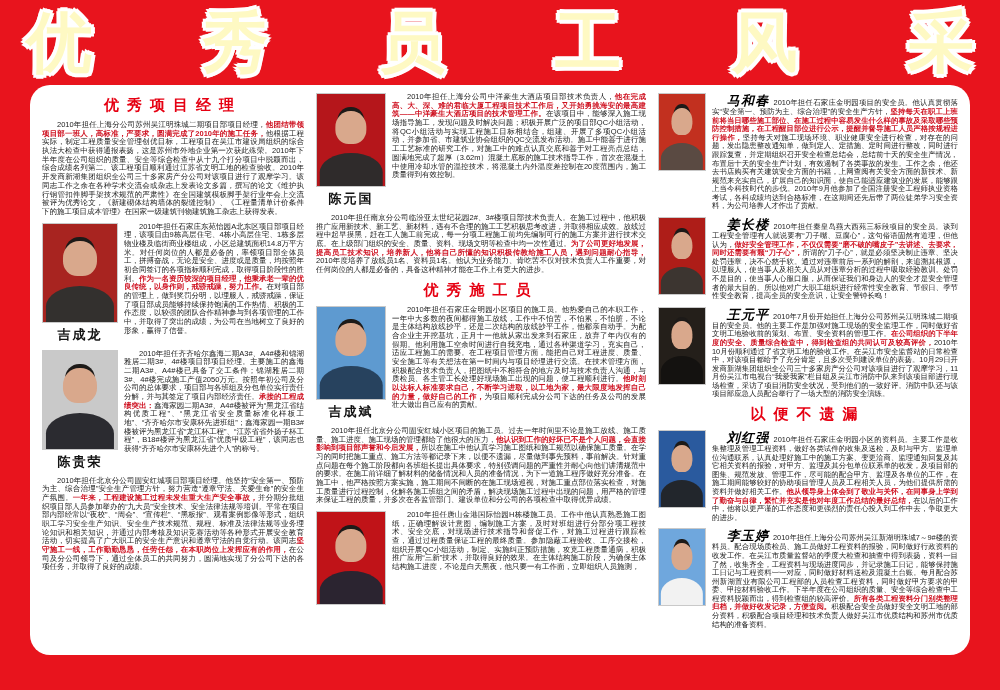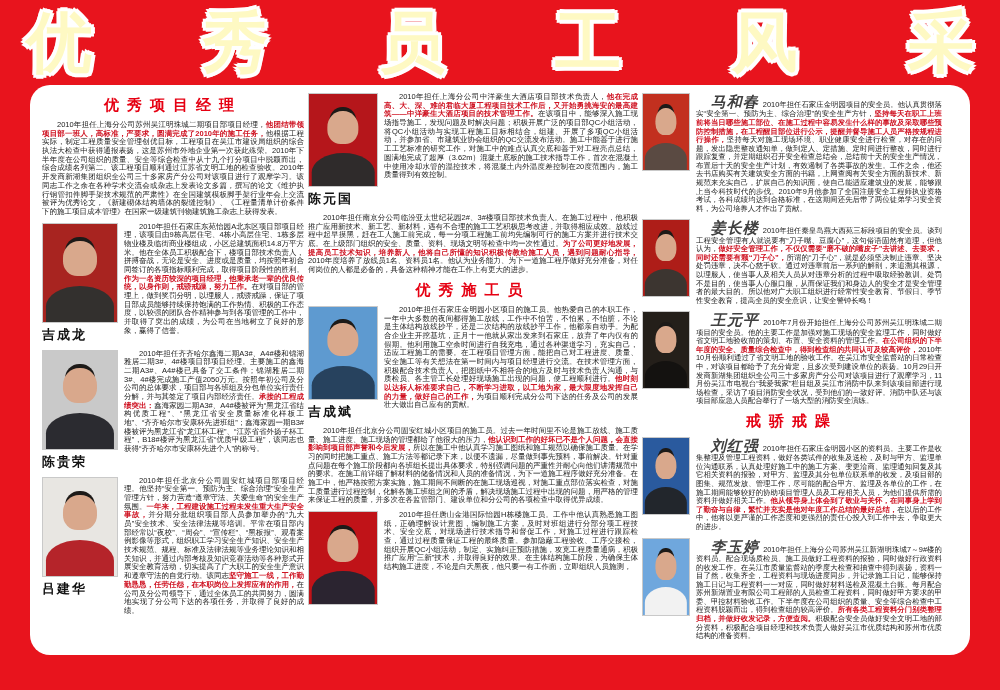--- a/index.html
+++ b/index.html
@@ -17,33 +17,33 @@
     font-size:66px;font-weight:bold;color:#fef9c3;
     letter-spacing:46px;padding-left:46px;white-space:nowrap;
     text-shadow:
       -3px -3px 0 #fff, 3px -3px 0 #fff, -3px 3px 0 #fff, 3px 3px 0 #fff,
       -4px 0 0 #fff, 4px 0 0 #fff, 0 -4px 0 #fff, 0 4px 0 #fff;
   }
   
   .panel{
     margin:0 30px;height:570px;box-sizing:border-box;
     background:#ffffff;border-radius:20px;
-    padding:8px 12px;display:flex;gap:4px;overflow:hidden;
+    padding:8px 12px;display:flex;gap:12px;overflow:hidden;
   }
   .col{overflow:hidden;}
   .col-left{width:262px;}
   .col-mid{width:330px;}
   .col-right{width:300px;}
   .sec-h{
     color:#e60012;font-weight:bold;font-size:15px;letter-spacing:8px;
     text-align:center;margin:3px 0 6px 0;white-space:nowrap;
   }
   
   .entry{display:flex;gap:6px;margin-bottom:6px;align-items:flex-start;}
-  .photo-col{flex:0 0 auto;text-align:left;}
+  .photo-col{flex:0 0 auto;text-align:center;}
   .photo{
     position:relative;overflow:hidden;
     background:var(--pbg,#888);
     border:1px solid #c9c9c9;box-sizing:border-box;
   }
   .col-left .photo{width:76px;height:100px;}
   .col-mid  .photo{width:70px;height:94px;}
   .col-right .photo{width:48px;height:78px;}
   .photo::before{ 
     content:"";position:absolute;left:50%;top:18%;transform:translateX(-50%);
@@ -60,21 +60,21 @@
     font-weight:bold;font-size:13px;letter-spacing:2px;color:#111;
     margin-top:3px;white-space:nowrap;
   }
   .bio{
     margin:0;font-size:7.5px;line-height:1.16;color:#1a1a1a;
     text-align:justify;text-indent:2em;
   }
   .col-right .bio{font-size:7.4px;}
   .bio .hl{color:#cf1322;font-weight:bold;}
   .iname{
-    font-weight:bold;font-style:italic;font-size:15px;color:#404040;
+    font-weight:bold;font-style:italic;font-size:13px;color:#000000;
     letter-spacing:1px;margin-right:4px;
   }
 </style>
 </head>
 <body>
 
 <div class="title-bar">
   <div class="poster-title">优 秀 员 工 风 采</div>
 </div>
 
@@ -85,53 +85,49 @@
 
     <div class="entry">
       <p class="bio"><span>2010年担任上海分公司苏州吴江明珠城二期项目部项目经理，</span><span class="hl">他团结带领项目部一班人，高标准，严要求，圆满完成了2010年的施工任务，</span><span>他根据工程实际，制定工程质量安全管理创优目标，工程项目在吴江市建设局组织的综合执法大检查中获得通报表扬，这是苏州市外地企业第一次获此殊荣。2010年下半年度在公司组织的质量、安全等综合检查中从十九个打分项目中脱颖而出，综合成绩名列第二。该工程项目顺利通过江苏省文明工地的检查验收。2010年开发商新湖集团组织全公司三十多家房产分公司对该项目进行了观摩学习。该同志工作之余在各种学术交流会或杂志上发表论文多篇，撰写的论文《维护执行钢管扣件脚手架技术规范的严肃性》在全国建筑模板脚手架行业年会上交流被评为优秀论文，《新建砌体结构墙体的裂缝控制》、《工程量清单计价条件下的施工项目成本管理》在国家一级建筑刊物建筑施工杂志上获得发表。</span></p>
     </div>
 
     <div class="entry">
       <div class="photo-col">
         <div class="photo" style="--pbg:#a82420;--pbody:#33302e"></div>
         <div class="pname">吉成龙</div>
       </div>
-      <p class="bio"><span>2010年担任石家庄东苑怡园A北东区项目部项目经理，该项目由9栋高层住宅、4栋小高层住宅、1栋多层物业楼及临街商业楼组成，小区总建筑面积14.8万平方米。他在全体员工积极配合下，楼项目部技术负责人，拼搏奋战，无论是安全、进度或是质量，均按照年初合同签订的各项指标顺利完成，取得项目阶段性的胜利。</span><span class="hl">作为一名资历较深的项目经理，他秉承老一辈的优良传统，以身作则，戒骄戒躁，努力工作。</span><span>在对项目部的管理上，做到奖罚分明，以理服人，戒骄戒躁，保证了项目部成员能够持续保持饱满的工作热情、积极的工作态度，以较强的团队合作精神参与到各项管理的工作中，并取得了突出的成绩，为公司在当地树立了良好的形象，赢得了信誉。</span></p>
+      <p class="bio"><span>2010年担任石家庄东苑怡园A北东区项目部项目经理，该项目由9栋高层住宅、4栋小高层住宅、1栋多层物业楼及临街商业楼组成，小区总建筑面积14.8万平方米。对任何岗位的人都是必备的，率领项目部全体员工，拼搏奋战，无论是安全、进度或是质量，均按照年初合同签订的各项指标顺利完成，取得项目阶段性的胜利。</span><span class="hl">作为一名资历较深的项目经理，他秉承老一辈的优良传统，以身作则，戒骄戒躁，努力工作。</span><span>在对项目部的管理上，做到奖罚分明，以理服人，戒骄戒躁，保证了项目部成员能够持续保持饱满的工作热情、积极的工作态度，以较强的团队合作精神参与到各项管理的工作中，并取得了突出的成绩，为公司在当地树立了良好的形象，赢得了信誉。</span></p>
     </div>
 
     <div class="entry">
       <div class="photo-col">
         <div class="photo" style="--pbg:#c9c9c9;--pbody:#2b2b30"></div>
         <div class="pname">陈贵荣</div>
       </div>
       <p class="bio"><span>2010年担任齐齐哈尔鑫海二期A3#、A4#楼和锦湖雅居二期3#、4#楼项目部项目经理。主要施工的鑫海二期A3#、A4#楼已具备了交工条件；锦湖雅居二期3#、4#楼完成施工产值2050万元。按照年初公司及分公司的总体要求，项目部与各班组及分包单位实行责任分解，并与其签定了项目内部经济责任。</span><span class="hl">承接的工程成绩突出：</span><span>鑫海家园二期A3#、A4#楼被评为“黑龙江省结构优质工程”、“黑龙江省安全质量标准化样板工地”、“齐齐哈尔市安康杯先进班组”；鑫海家园一期B3#楼被评为黑龙江省“龙江杯工程”、“江苏省省外扬子杯工程”，B18#楼评为黑龙江省“优质甲级工程”，该同志也获得“齐齐哈尔市安康杯先进个人”的称号。</span></p>
     </div>
 
     <div class="entry">
-      <div class="photo-col">
-        <div class="photo" style="--pbg:#e8e6e2;--pbody:#b5242a"></div>
-        <div class="pname">吕建华</div>
-      </div>
       <p class="bio"><span>2010年担任北京分公司固安红城项目部项目经理。他坚持“安全第一、预防为主、综合治理”安全生产管理方针，努力营造“遵章守法、关爱生命”的安全生产氛围。</span><span class="hl">一年来，工程建设施工过程未发生重大生产安全事故，</span><span>并分期分批组织项目部人员参加举办的“九大员”安全技术、安全法律法规等培训。平常在项目部内部经常以“夜校”、“周会”、“宣传栏”、“黑板报”、观看案例影像等形式，组织职工学习安全生产知识、安全生产技术规范、规程、标准及法律法规等业务理论知识和相关知识，并通过内部考核及知识竞赛活动等各种形式开展安全教育活动，切实提高了广大职工的安全生产意识和遵章守法的自觉行动。该同志</span><span class="hl">坚守施工一线，工作勤勤恳恳，任劳任怨，在本职岗位上发挥应有的作用，</span><span>在公司及分公司领导下，通过全体员工的共同努力，圆满地实现了分公司下达的各项任务，并取得了良好的成绩。</span></p>
     </div>
 
   </div>
 
   <div class="col col-mid">
 
     <div class="entry">
       <div class="photo-col">
         <div class="photo" style="--pbg:#b5161b;--pbody:#2f2b2b"></div>
         <div class="pname">陈元国</div>
       </div>
       <p class="bio"><span>2010年担任上海分公司中洋豪生大酒店项目部技术负责人，</span><span class="hl">他在完成高、大、深、难的君临大厦工程项目技术工作后，又开始勇挑海安的最高建筑——中洋豪生大酒店项目的技术管理工作。</span><span>在该项目中，能够深入施工现场指导施工，发现问题及时解决问题；积极开展广泛的项目部QC小组活动，将QC小组活动与实现工程施工目标相结合，组建、开展了多项QC小组活动，并参加省、市建筑业协会组织的QC交流发布活动。施工中能善于进行施工工艺标准的研究工作，对施工中的难点认真交底和善于对工程亮点总结，圆满地完成了超厚（3.62m）混凝土底板的施工技术指导工作，首次在混凝土中使用冷却水管的温控技术，将混凝土内外温度差控制在20度范围内，施工质量得到有效控制。</span></p>
     </div>
 
     <div class="entry">
-      <p class="bio"><span>2010年担任南京分公司临汾亚太世纪花园2#、3#楼项目部技术负责人。在施工过程中，他积极推广应用新技术、新工艺、新材料，遇有不合理的施工工艺积极思考改进，并取得相应成效。放线过程中起早摸黑，赶在工人施工前完成，每一分项工程施工前均先编制可行的施工方案并进行技术交底。在上级部门组织的安全、质量、资料、现场文明等检查中均一次性通过。</span><span class="hl">为了公司更好地发展，提高员工技术知识，培养新人，他将自己所懂的知识积极传教给施工人员，遇到问题耐心指导，</span><span>2010年度培养了放线员1名、资料员1名。他认为业务能力、为下一道施工程序做好充分准备，对任何岗位的人都是必备的，具备这种精神才能在工作上有更大的进步。</span></p>
+      <p class="bio"><span>2010年担任南京分公司临汾亚太世纪花园2#、3#楼项目部技术负责人。在施工过程中，他积极推广应用新技术、新工艺、新材料，遇有不合理的施工工艺积极思考改进，并取得相应成效。放线过程中起早摸黑，赶在工人施工前完成，每一分项工程施工前均先编制可行的施工方案并进行技术交底。在上级部门组织的安全、质量、资料、现场文明等检查中均一次性通过。</span><span class="hl">为了公司更好地发展，提高员工技术知识，培养新人，他将自己所懂的知识积极传教给施工人员，遇到问题耐心指导，</span><span>2010年度培养了放线员1名、资料员1名。他认为业务能力、肯吃苦不仅对技术负责人工作重要，对任何岗位的人都是必备的，具备这种精神才能在工作上有更大的进步。</span></p>
     </div>
 
     <div class="sec-h">优秀施工员</div>
 
     <div class="entry">
       <div class="photo-col">
         <div class="photo" style="--pbg:#5e9ad0;--pbody:#27425e"></div>
         <div class="pname">吉成斌</div>
       </div>
       <p class="bio"><span>2010年担任石家庄金明园小区项目的施工员。他热爱自己的本职工作，一年中大多数的夜间都得施工放线，工作中不怕苦，不怕累，不怕脏，不论是主体结构放线抄平，还是二次结构的放线抄平工作，他都亲自动手。为配合企业主开挖基坑，正月十一他就从家出发来到石家庄，放弃了年内仅有的假期。他利用施工空余时间进行自我充电，通过各种渠道学习，充实自己，适应工程施工的需要。在工程项目管理方面，能把自己对工程进度、质量、安全施工等有关想法在第一时间内与项目经理进行交流。在技术管理方面，积极配合技术负责人，把图纸中不相符合的地方及时与技术负责人沟通，与质检员、各主管工长处理好现场施工出现的问题，使工程顺利进行。</span><span class="hl">他时刻以达标人标准要求自己，不断学习进取，以工地为家，最大限度地发挥自己的力量，做好自己的工作，</span><span>为项目顺利完成分公司下达的任务及公司的发展壮大做出自己应有的贡献。</span></p>
@@ -166,21 +162,21 @@
       <p class="bio"><span class="iname">姜长楼</span><span><span>2010年担任秦皇岛燕大西苑三标段项目的安全员。谈到工程安全管理有人就说要有“刀子嘴、豆腐心”，这句俗语固然有道理，但他认为，</span><span class="hl">做好安全管理工作，不仅仅需要“磨不破的嘴皮子”去讲述、去要求，同时还需要有颗“刀子心”，</span><span>所谓的“刀子心”，就是必须坚决制止违章、坚决处罚违章，决不心慈手软。通过对违章前后一系列的解剖，来追溯其根源，以理服人，使当事人及相关人员从对违章分析的过程中吸取经验教训。处罚不是目的，使当事人心服口服，从而保证我们和身边人的安全才是安全管理者的最大目的。所以他对广大职工组织进行经常性安全教育、节假日、季节性安全教育，提高全员的安全意识，让安全警钟长鸣！</span></span></p>
     </div>
 
     <div class="entry">
       <div class="photo-col">
         <div class="photo" style="--pbg:#241f1a;--pbody:#141210"></div>
       </div>
       <p class="bio"><span class="iname">王元平</span><span><span>2010年7月份开始担任上海分公司苏州吴江明珠城二期项目的安全员。他的主要工作是加强对施工现场的安全监理工作，同时做好省文明工地验收前的策划、布置、安全资料的管理工作。</span><span class="hl">在公司组织的下半年度的安全、质量综合检查中，得到检查组的共同认可及较高评价，</span><span>2010年10月份顺利通过了省文明工地的验收工作。在吴江市安全监督站的日常检查中，对该项目都给予了充分肯定，且多次受到建设单位的表扬。10月29日开发商新湖集团组织全公司三十多家房产分公司对该项目进行了观摩学习，11月份吴江市电视台“我爱我家”栏目组及吴江市消防中队来到该项目部进行现场检查，采访了项目消防安全状况，受到他们的一致好评。消防中队还与该项目部应急人员配合举行了一场大型的消防安全演练。</span></span></p>
     </div>
 
-    <div class="sec-h">戒骄戒躁</div>
+    <div class="sec-h">以便不遗漏</div>
 
     <div class="entry">
       <div class="photo-col">
         <div class="photo" style="--pbg:#2a5a9e;--pbody:#22262c"></div>
       </div>
       <p class="bio"><span class="iname">刘红强</span><span><span>2010年担任石家庄金明园小区的资料员。主要工作是收集整理及管理工程资料，做好各类试件的收集及送检，及时与甲方、监理单位沟通联系，认真处理好施工中的施工方案、变更洽商、监理通知回复及其它相关资料的报验，对甲方、监理及其分包单位联系单的收发，及项目部的图集、规范发放、管理工作，尽可能的配合甲方、监理及各单位的工作，在施工期间能够较好的协助项目管理人员及工程相关人员，为他们提供所需的资料并做好相关工作。</span><span class="hl">他从领导身上体会到了敬业与关怀，在同事身上学到了勤奋与自律，繁忙并充实是他对年度工作总结的最好总结，</span><span>在以后的工作中，他将以更严谨的工作态度和更强烈的责任心投入到工作中去，争取更大的进步。</span></span></p>
     </div>
 
     <div class="entry">
       <div class="photo-col">

